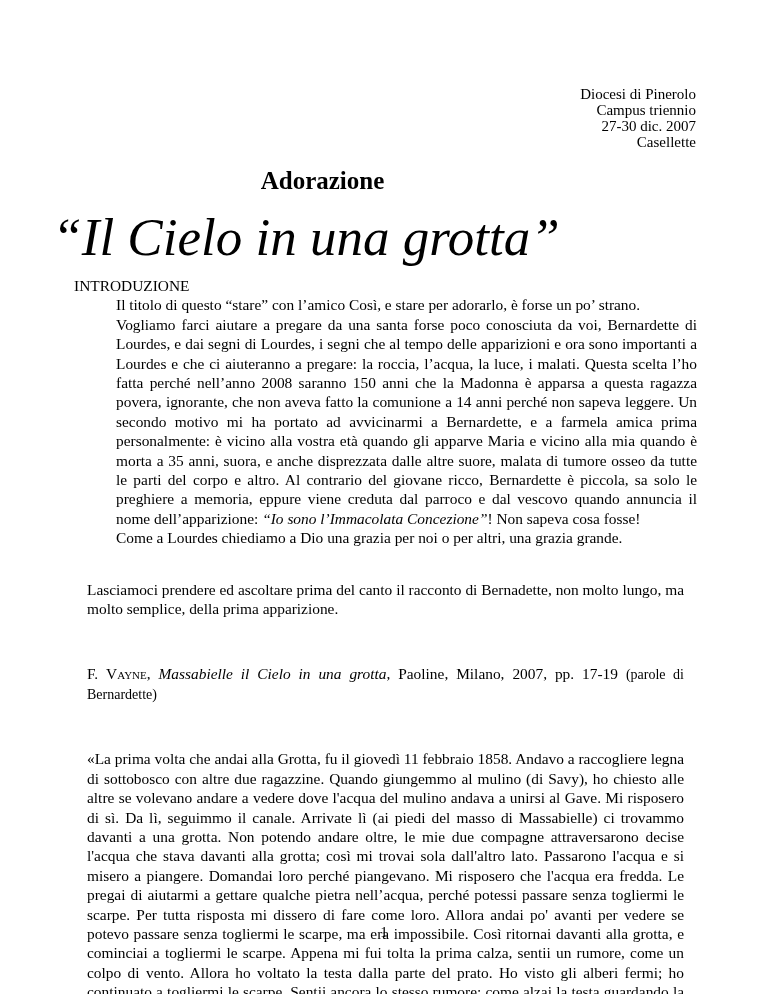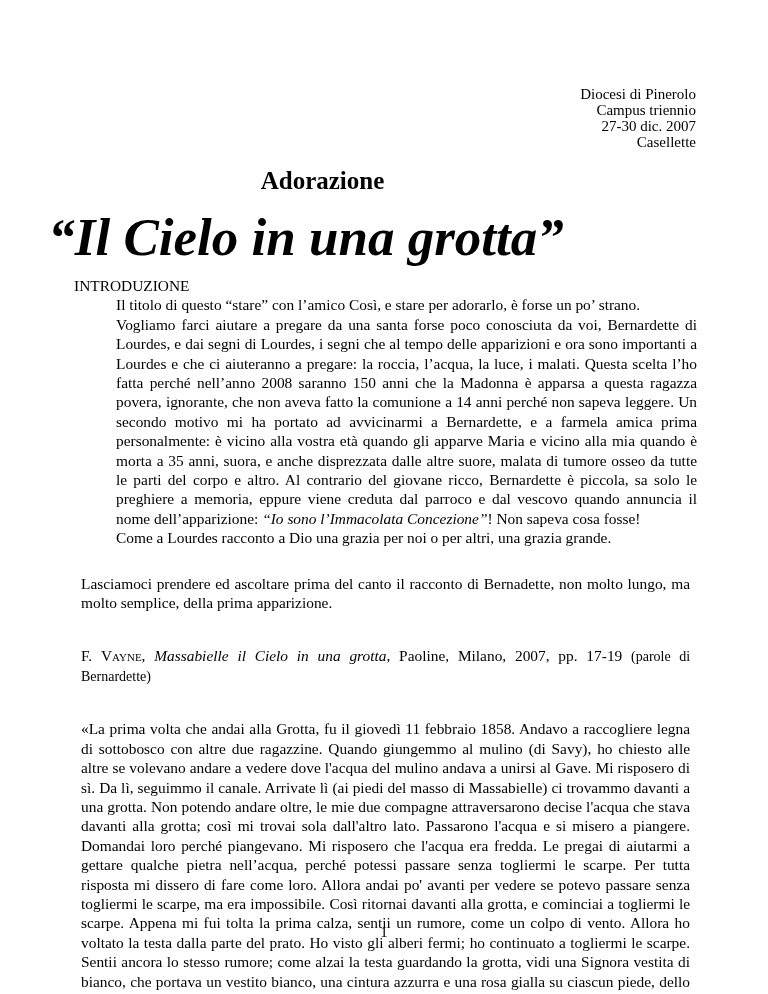--- a/index.html
+++ b/index.html
@@ -5,27 +5,27 @@
   html, body { margin: 0; padding: 0; background: #ffffff; }
   body { width: 768px; height: 994px; position: relative; overflow: hidden;
          font-family: "Liberation Serif", "DejaVu Serif", serif; color: #000; }
   .page { position: absolute; left: 0; top: 0; width: 768px; height: 994px; }
   .header-block { position: absolute; right: 72px; top: 86px; text-align: right;
                   font-size: 15px; line-height: 16px; font-family: Liberation Serif, serif; }
   .header-block div { white-space: nowrap; }
   .subtitle { position: absolute; left: 0; width: 645px; top: 166px; text-align: center;
               font-weight: bold; font-size: 25px; line-height: 30px; }
   .title { position: absolute; left: 0; width: 612px; top: 207px; text-align: center;
-           font-weight: bold; font-style: italic; font-size: 53px; line-height: 60px; }
+           font-weight: normal; font-style: italic; font-size: 53px; line-height: 60px; }
   .body-text { position: absolute; left: 74px; width: 623px; top: 276px;
                font-size: 15.4px; line-height: 19.4px; }
   .section-heading { margin: 0; }
   .intro { margin: 0 0 0 42px; text-align: justify; }
   .intro p { margin: 0; }
-  p.para { margin: 7px; text-align: justify; }
+  p.para { margin: 13px; text-align: justify; }
   .gap { height: 19px; }
   .small { font-size: 14px; }
   .sc { font-variant: small-caps; }
   .page-number { position: absolute; left: 0; width: 768px; top: 923px; text-align: center;
                  font-size: 15px; line-height: 18px; }
 </style>
 </head>
 <body>
 
 <div class="page">
@@ -38,21 +38,21 @@
   </div>
 
   <div class="subtitle">Adorazione</div>
   <div class="title">“Il Cielo in una grotta”</div>
 
   <div class="body-text">
     <div class="section-heading">INTRODUZIONE</div>
     <div class="intro">
       <p>Il titolo di questo “stare” con l’amico Così, e stare per adorarlo, è forse un po’ strano.</p>
       <p><span>Vogliamo farci aiutare a pregare da una santa forse poco conosciuta da voi, Bernardette di Lourdes, e dai segni di Lourdes, i segni che al tempo delle apparizioni e ora sono importanti a Lourdes e che ci aiuteranno a pregare: la roccia, l’acqua, la luce, i malati. Questa scelta l’ho fatta perché nell’anno 2008 saranno 150 anni che la Madonna è apparsa a questa ragazza povera, ignorante, che non aveva fatto la comunione a 14 anni perché non sapeva leggere. Un secondo motivo mi ha portato ad avvicinarmi a Bernardette, e a farmela amica prima personalmente: è vicino alla vostra età quando gli apparve Maria e vicino alla mia quando è morta a 35 anni, suora, e anche disprezzata dalle altre suore, malata di tumore osseo da tutte le parti del corpo e altro. Al contrario del giovane ricco, Bernardette è piccola, sa solo le preghiere a memoria, eppure viene creduta dal parroco e dal vescovo quando annuncia il nome dell’apparizione: </span><i>“Io sono l’Immacolata Concezione”</i><span>! Non sapeva cosa fosse!</span></p>
-      <p>Come a Lourdes racconto a Dio una grazia per noi o per altri, una grazia grande.</p>
+      <p>Come a Lourdes chiediamo a Dio una grazia per noi o per altri, una grazia grande.</p>
     </div>
     <div class="gap"></div>
     <p class="para">Lasciamoci prendere ed ascoltare prima del canto il racconto di Bernadette, non molto lungo, ma molto semplice, della prima apparizione.</p>
     <div class="gap"></div>
     <p class="para"><span>F. </span><span class="sc">Vayne</span><span>, </span><i>Massabielle il Cielo in una grotta</i><span>, Paoline, Milano, 2007, pp. 17-19 </span><span class="small">(parole di Bernardette)</span></p>
     <div class="gap"></div>
     <p class="para">«La prima volta che andai alla Grotta, fu il giovedì 11 febbraio 1858. Andavo a raccogliere legna di sottobosco con altre due ragazzine. Quando giungemmo al mulino (di Savy), ho chiesto alle altre se volevano andare a vedere dove l'acqua del mulino andava a unirsi al Gave. Mi risposero di sì. Da lì, seguimmo il canale. Arrivate lì (ai piedi del masso di Massabielle) ci trovammo davanti a una grotta. Non potendo andare oltre, le mie due compagne attraversarono decise l'acqua che stava davanti alla grotta; così mi trovai sola dall'altro lato. Passarono l'acqua e si misero a piangere. Domandai loro perché piangevano. Mi risposero che l'acqua era fredda. Le pregai di aiutarmi a gettare qualche pietra nell’acqua, perché potessi passare senza togliermi le scarpe. Per tutta risposta mi dissero di fare come loro. Allora andai po' avanti per vedere se potevo passare senza togliermi le scarpe, ma era impossibile. Così ritornai davanti alla grotta, e cominciai a togliermi le scarpe. Appena mi fui tolta la prima calza, sentii un rumore, come un colpo di vento. Allora ho voltato la testa dalla parte del prato. Ho visto gli alberi fermi; ho continuato a togliermi le scarpe. Sentii ancora lo stesso rumore; come alzai la testa guardando la grotta, vidi una Signora vestita di bianco, che portava un vestito bianco, una cintura azzurra e una rosa gialla su ciascun piede, dello stesso colore della catena del suo rosario; i grani del suo rosario erano bianchi. La Signora mi fece segno di avvicinarmi, ma io rimasi bloccata, non osai, credendo di trovarmi di fronte a un’illusione, cominciai a sfregarmi gli occhi, ma invano; guardai ancora e vidi sempre la stessa Signora.</p>
 
   </div>
 

